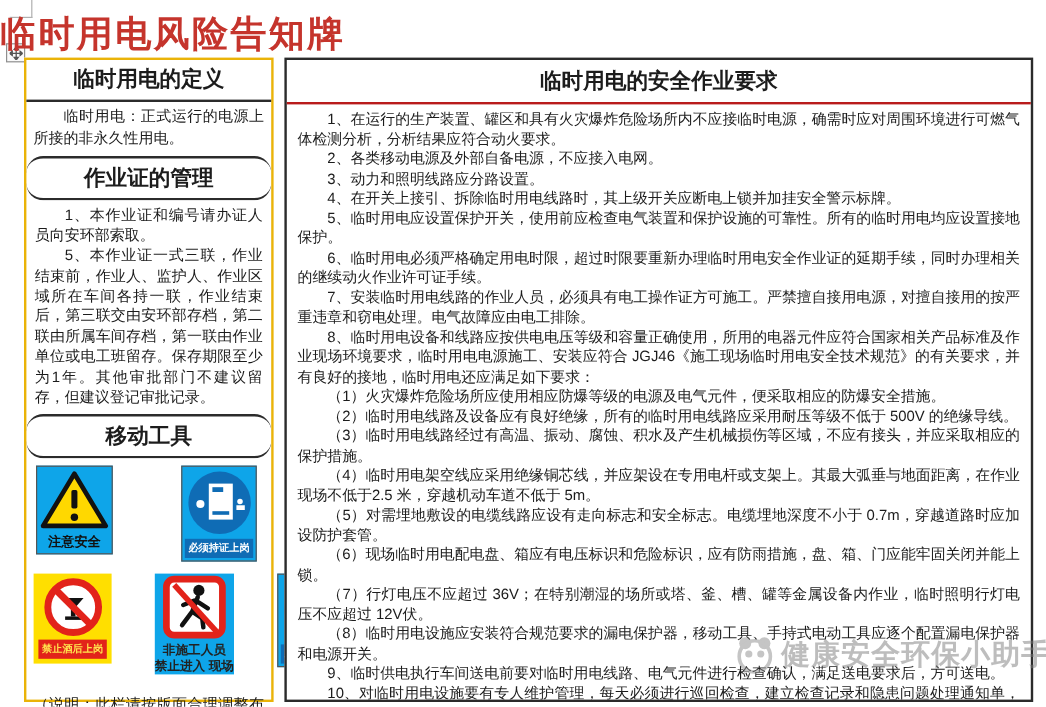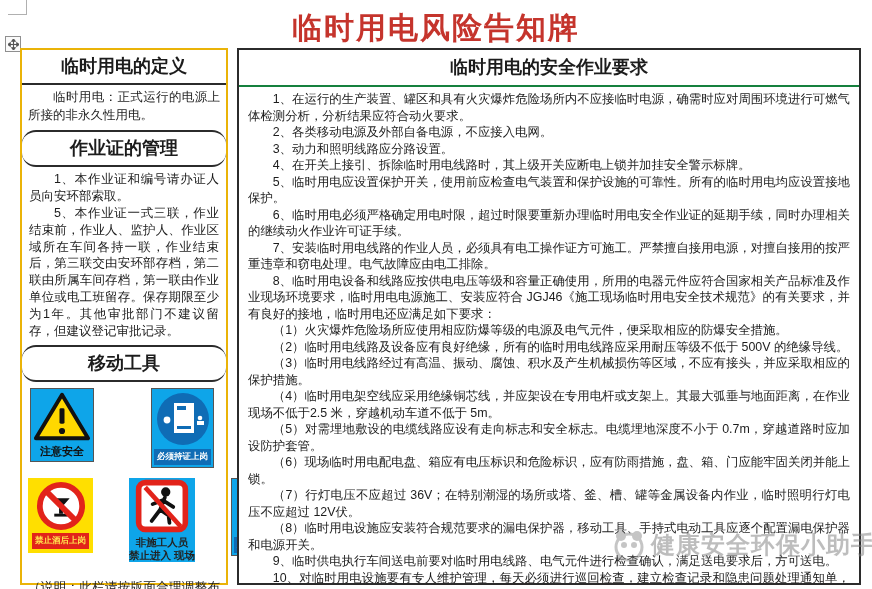--- a/index.html
+++ b/index.html
@@ -6,21 +6,21 @@
   html,body { width:872px; height:589px; }
   body {
     position:relative; background:#ffffff; overflow:hidden;
     font-family:"Liberation Sans","DejaVu Sans",sans-serif; color:#1c1c1c;
   }
   .corner-mark { position:absolute; left:8px; top:0; width:19px; height:15px;
     border-right:1px solid #b0b0b0; border-bottom:1px solid #b0b0b0; }
   .move-handle { position:absolute; left:5px; top:36px; width:16px; height:16px;
     border:1px solid #8f8f8f; background:#fafafa; display:flex; align-items:center;
     justify-content:center; cursor:move; }
-  .page-title { position:absolute; top:8px; left:0; width:100%; text-align:center;
+  .page-title { position:absolute; top:8px; left:0; width:100%; text-align:left;
     font-size:30px; font-weight:bold; letter-spacing:2px;
     color:var(--title-red,#c5342c); font-family:"Liberation Serif","DejaVu Serif",serif; }
 
   .left-table { position:absolute; left:20px; top:48px; width:208px; height:537px;
     border:2px solid #eab308; background:#fff; display:flex; flex-direction:column; }
   .sec-header { border-bottom:2px solid #2b2b2b; text-align:center; font-weight:bold;
     font-size:18px; padding:4px 0 5px; font-family:"Liberation Serif","DejaVu Serif",serif; }
   .sec-header.mid { border-top:2px solid #2b2b2b;border-radius:14px; }
   .def-body { font-size:12.5px; line-height:1.4; padding:4px 6px 6px; text-align:justify; }
   .def-body p, .permit-body p { text-indent:2em; }
@@ -37,21 +37,21 @@
     padding:2px 3px; margin-top:2px; white-space:nowrap; letter-spacing:0; }
   .banner.red { background:var(--safety-red,#e2231a); color:#ffe34d; }
   .sign-alcohol { background:var(--safety-yellow,#ffdf00); padding:3px 4px 4px; }
   .noentry-label { font-size:10.5px; font-weight:bold; color:#222; line-height:1.25;
     text-align:center; margin-top:2px; white-space:nowrap; }
   .signs-note { font-size:12.5px; line-height:1.55; margin-top:8px; text-align:justify; }
   .signs-note span { text-decoration:underline; }
 
   .right-table { position:absolute; left:237px; top:48px; width:624px; height:537px;
     border:2px solid #2b2b2b; background:#fff; display:flex; flex-direction:column; }
-  .right-header { border-bottom:2px solid #15803d; text-align:center; font-weight:bold;
+  .right-header { border-bottom:2px solid #b91c1c; text-align:center; font-weight:bold;
     font-size:18px; padding:5px 0 6px; font-family:"Liberation Serif","DejaVu Serif",serif; }
   .right-body { flex:1; padding:4px 9px 2px; font-size:12.4px; line-height:16.5px;
     text-align:justify; overflow:hidden; }
   .right-body p { text-indent:2em; }
 
   .watermark { position:absolute; left:612px; top:528px; display:flex; align-items:center;
     gap:5px; opacity:0.5; pointer-events:none; }
   .watermark .wm-text { font-size:24px; font-weight:bold; color:#7d7d7d; letter-spacing:1px;
     white-space:nowrap; }
 </style>

